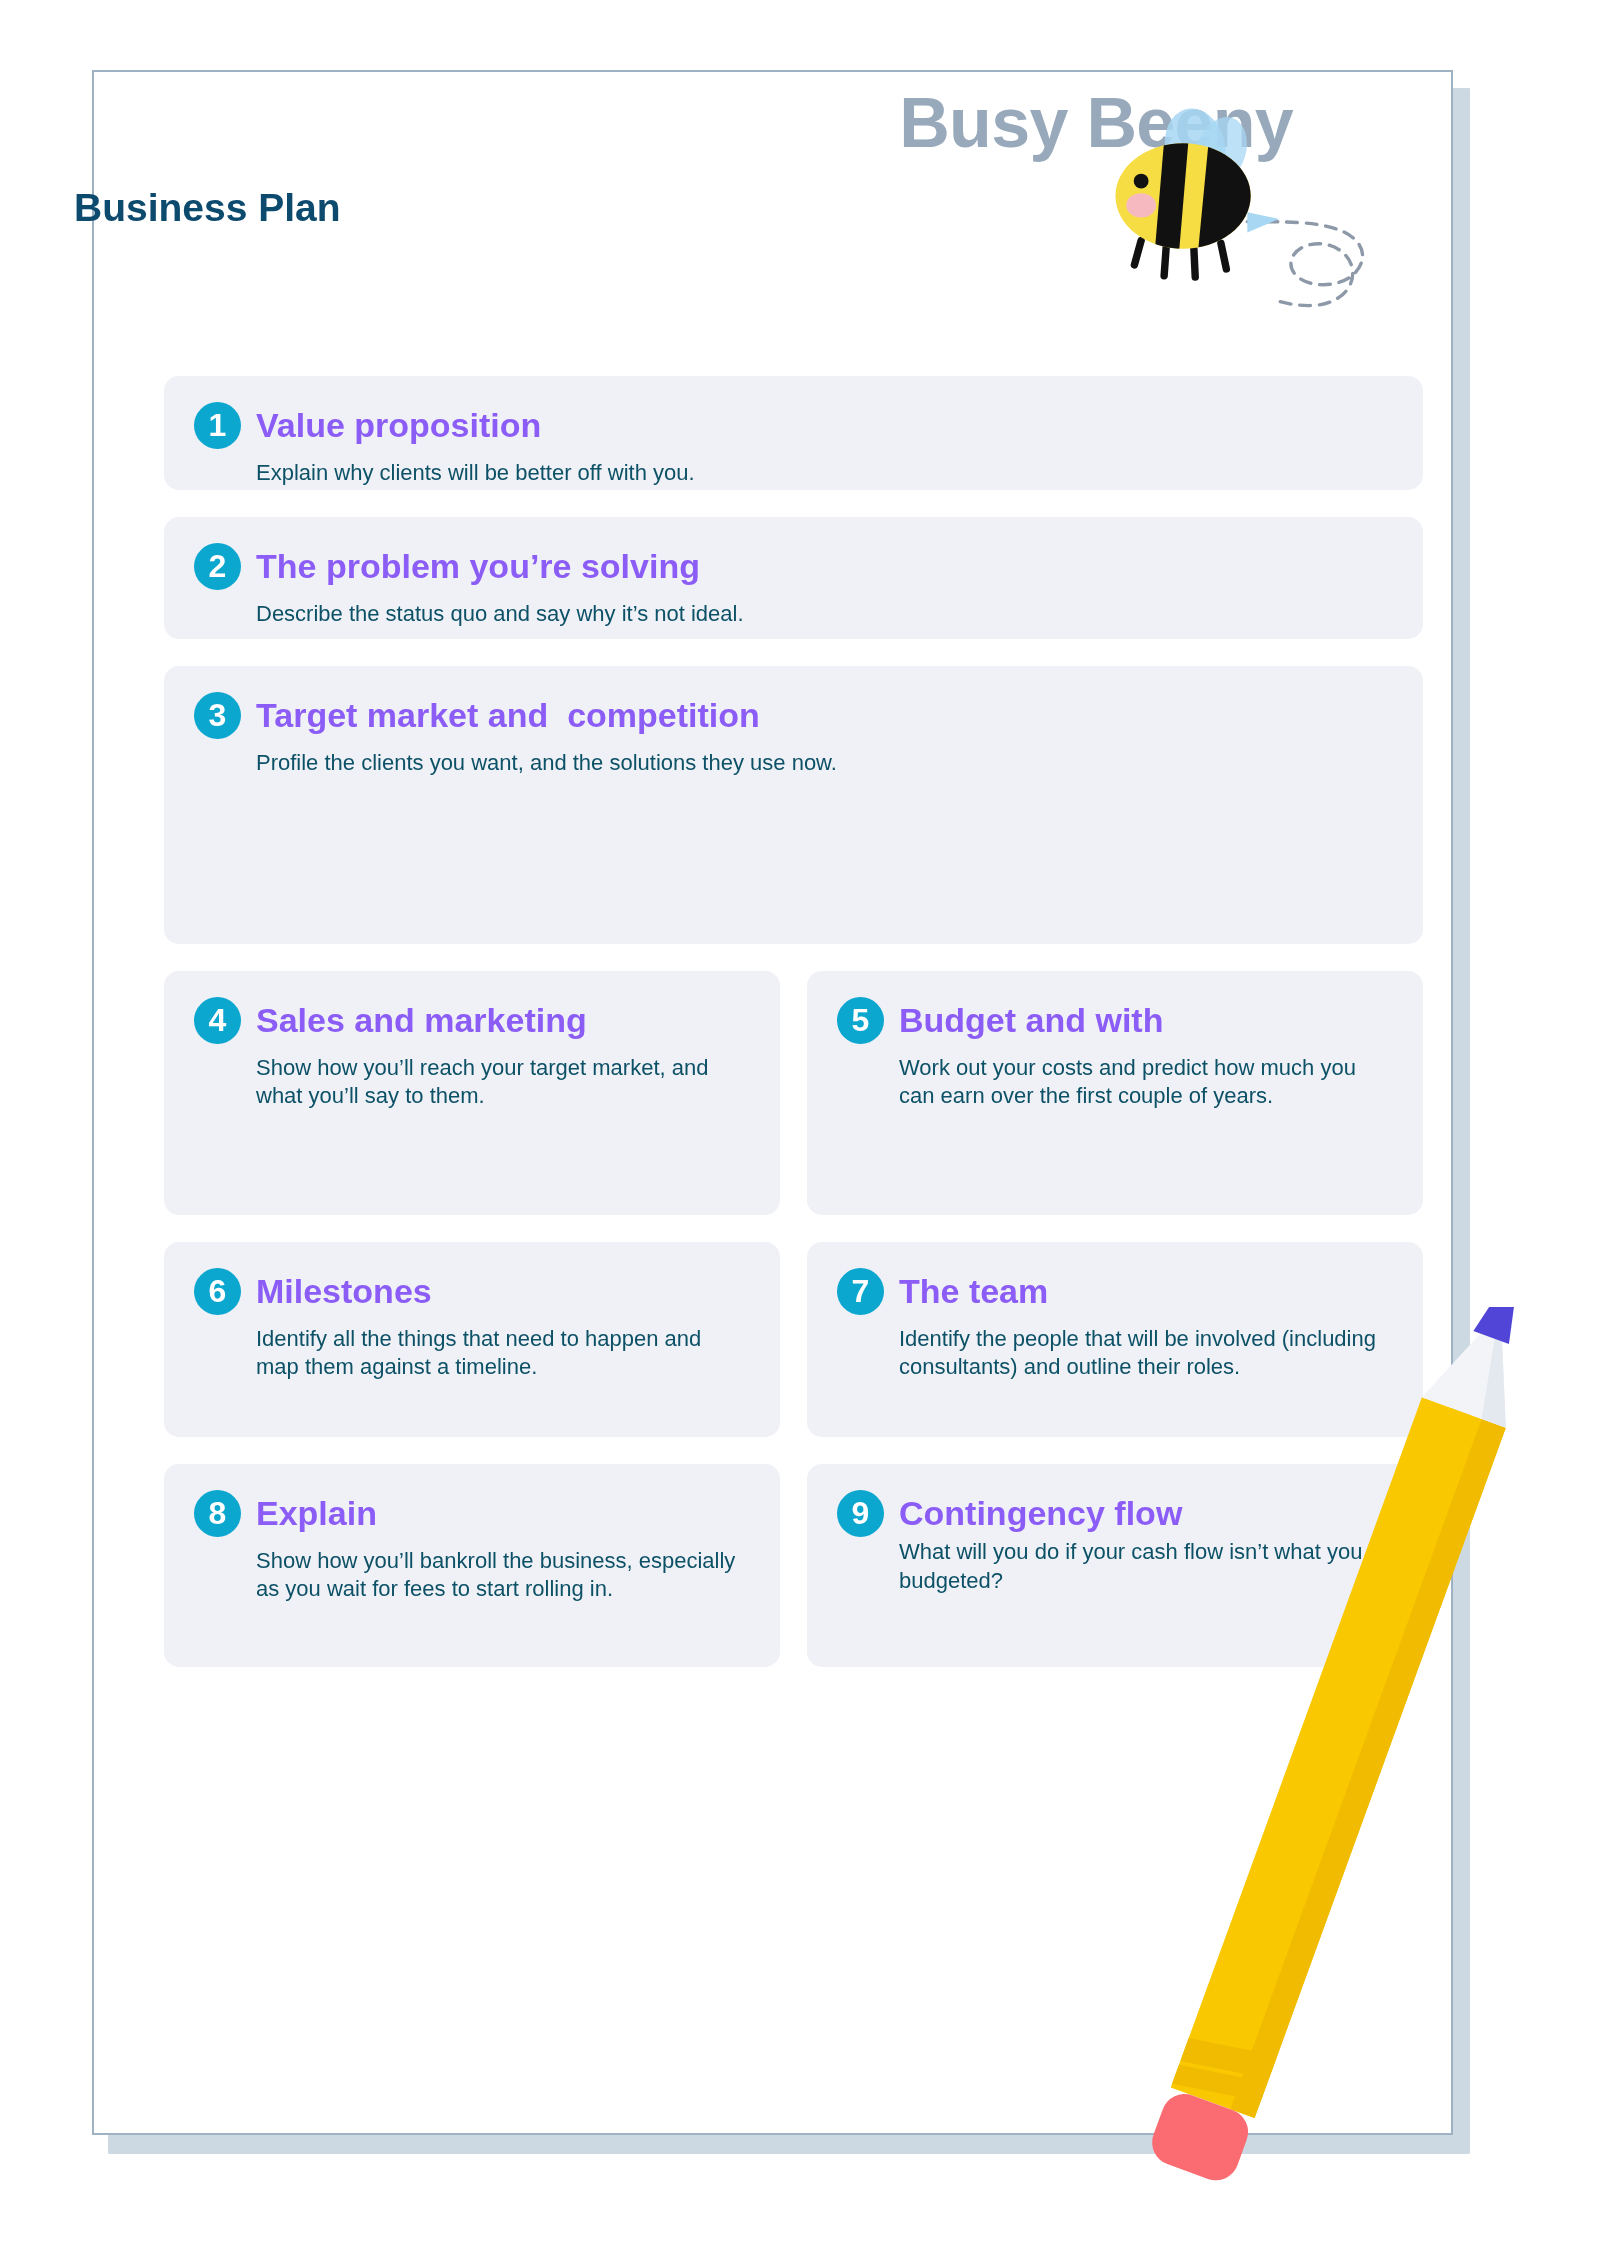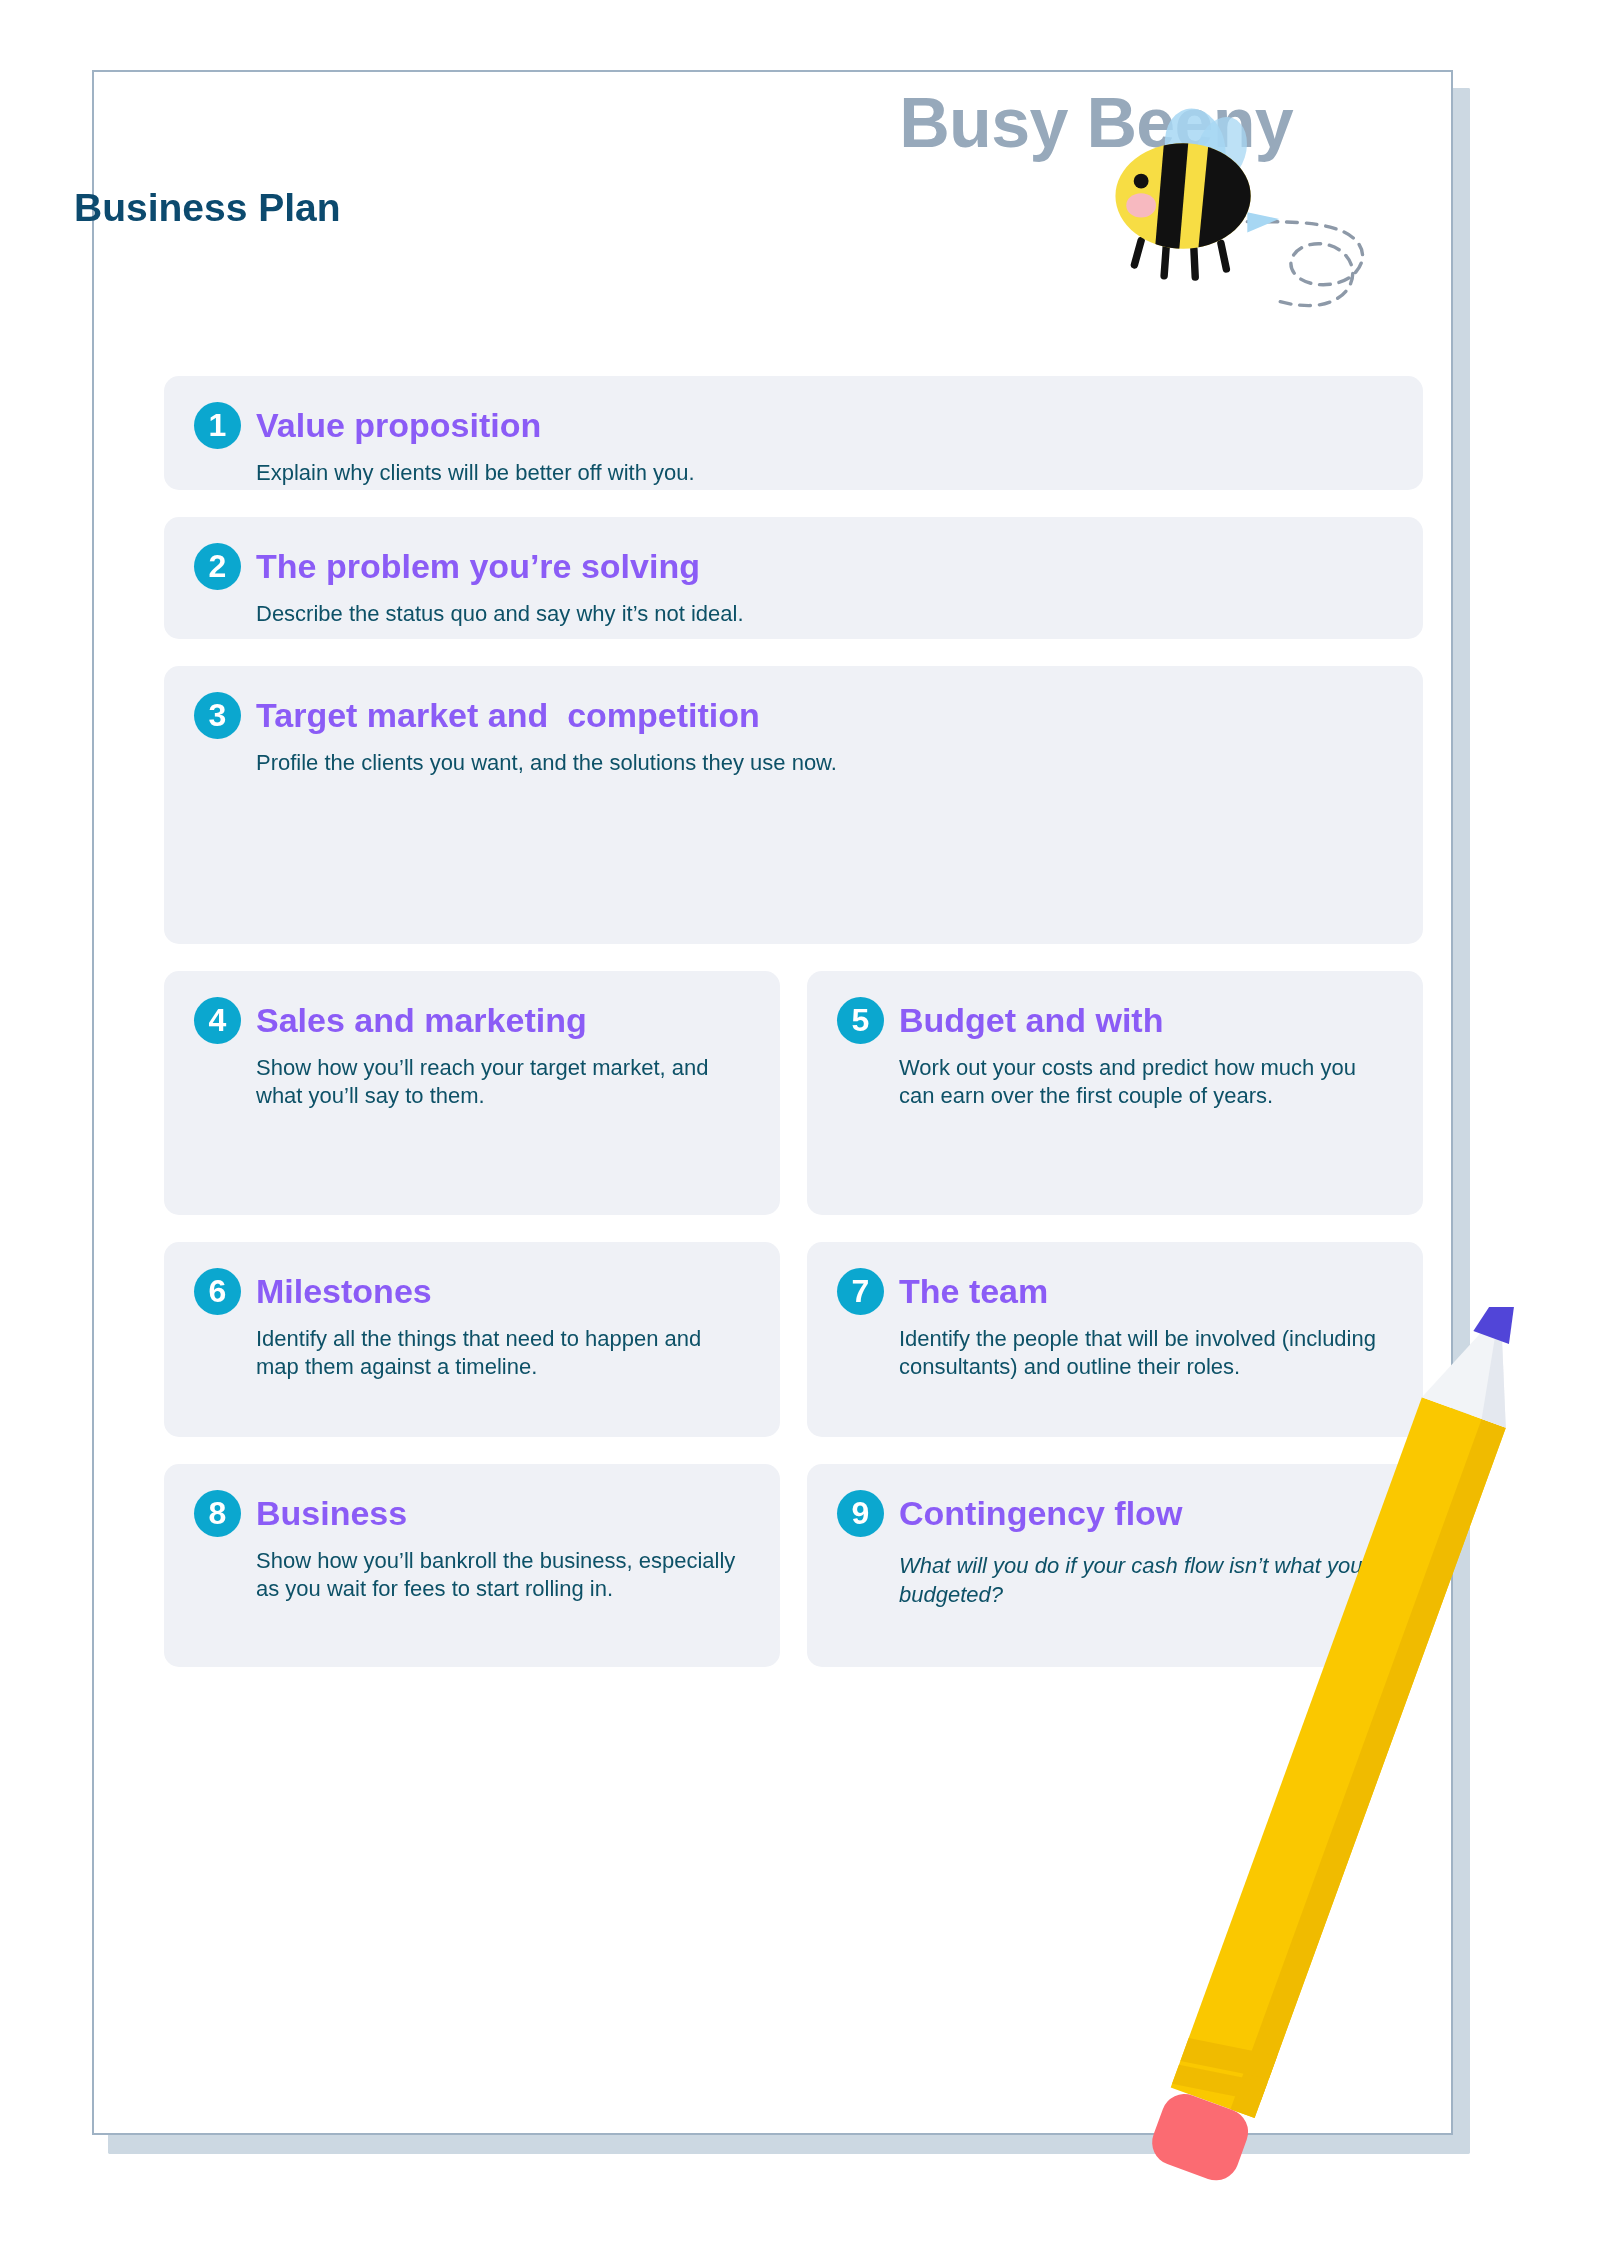--- a/index.html
+++ b/index.html
@@ -125,21 +125,21 @@
 
   
   #card-1 { height: 114px; }
   #card-2 { height: 122px; }
   #card-3 { height: 278px; }
   #card-4, #card-5 { height: 244px; }
   #card-6, #card-7 { height: 195px; }
   #card-8, #card-9 { height: 203px; }
   .gap-s { height: 27px; }
 
-  #card-9 .card-body { margin-top: 15px; font-style: italic; }
+  #card-9 .card-body { margin-top: 1px; }
 
   
   #pencil-wrap {
     position: absolute;
     left: 1137px;
     top: 1307px;
     width: 487px;
     height: 955px;
     pointer-events: none;
   }
@@ -257,21 +257,21 @@
       </div>
       <div class="card-body">Identify the people that will be involved (including consultants) and outline their roles.</div>
     </div>
   </div>
   <div class="gap-s"></div>
 
   <div class="row">
     <div class="card half" id="card-8">
       <div class="card-head">
         <div class="badge">8</div>
-        <div class="card-title">Business</div>
+        <div class="card-title">Explain</div>
       </div>
       <div class="card-body">Show how you’ll bankroll the business, especially as you wait for fees to start rolling in.</div>
     </div>
     <div class="card half" id="card-9">
       <div class="card-head">
         <div class="badge">9</div>
         <div class="card-title">Contingency flow</div>
       </div>
       <div class="card-body">What will you do if your cash flow isn’t what you budgeted?</div>
     </div>

